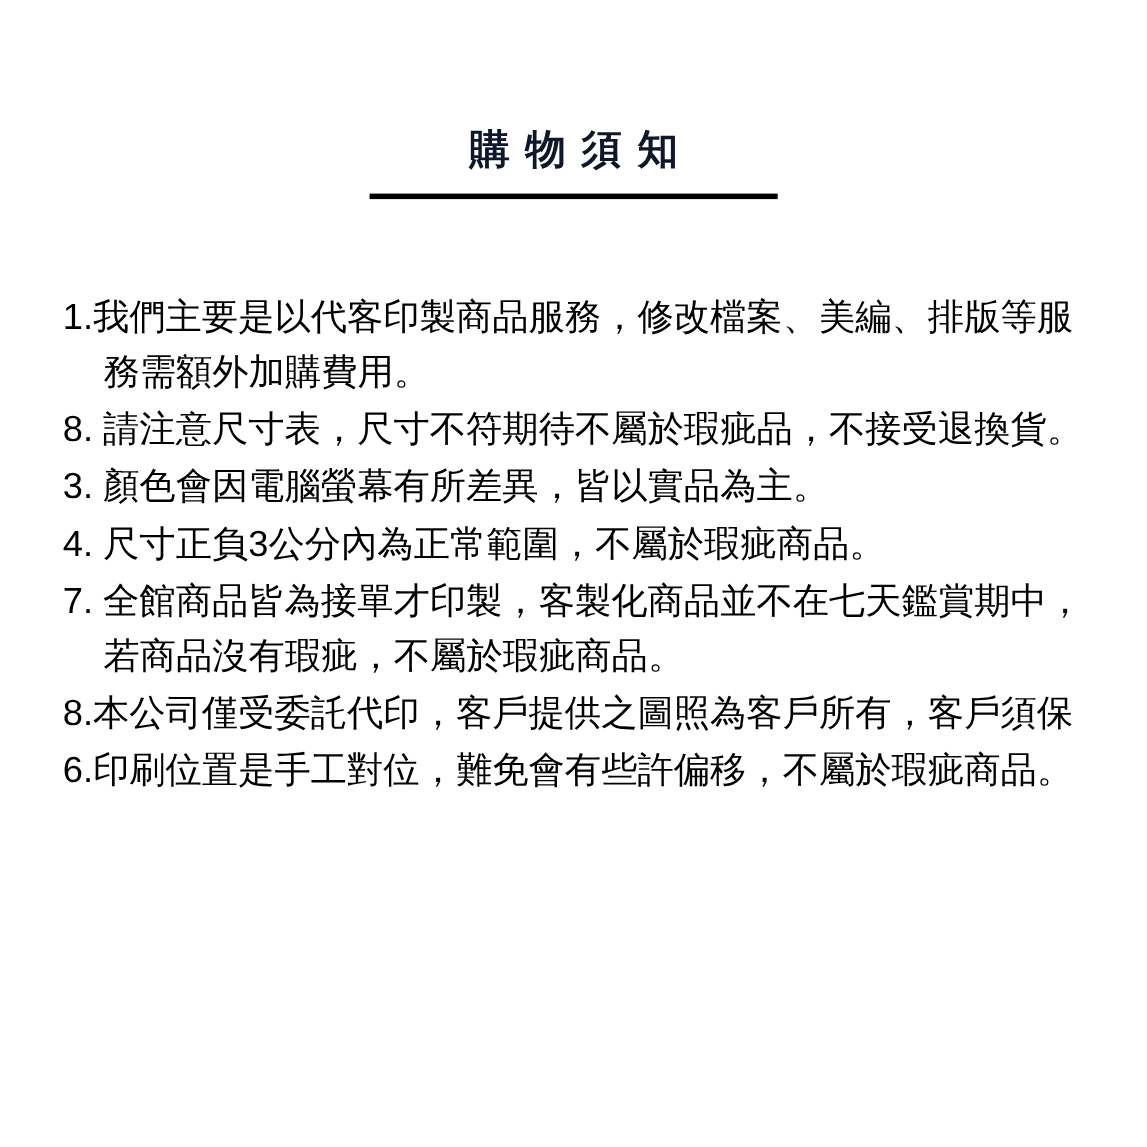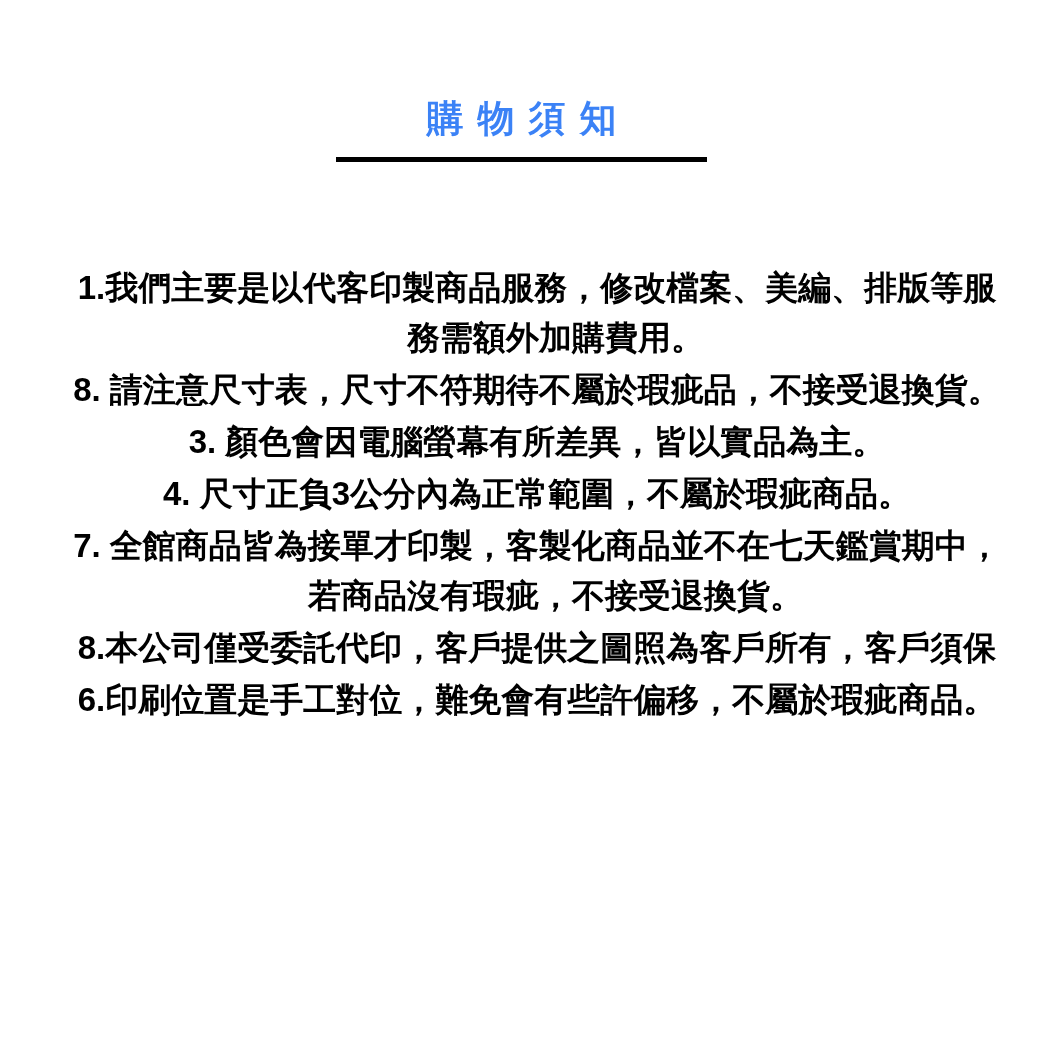--- a/index.html
+++ b/index.html
@@ -16,50 +16,49 @@
     overflow: hidden;
   }
   .title-wrap {
     position: absolute;
     top: 96px;
     left: 0;
     width: 1043px;
     text-align: center;
   }
   .title {
-    margin: 0;
+    margin: 17px;
     font-size: 37px;
     font-weight: 700;
     letter-spacing: 14px;
     text-indent: 14px; 
     line-height: 46px;
-    color: #3b82f6;
+    color: #0f172a;
   }
   .underline {
     width: 371px;
     height: 5px;
     background: #000000;
     margin: 15px auto 0 auto;
   }
   .notice {
     position: absolute;
     top: 263px;
     left: 57px;
     width: 960px;
   }
   .item {
     margin: 0 0 2px 0;
   }
   .line {
     font-size: 33px;
-    font-weight: 700;
+    font-weight: 400;
     line-height: 50px;
     white-space: nowrap;
     color: #000000;
-    text-align: center;
   }
   .line.indent {
     padding-left: 37px;
   }
 </style>
 </head>
 <body>
 
 <div class="title-wrap">
   <h1 class="title">購物須知</h1>
@@ -80,21 +79,21 @@
   <div class="item">
     <div class="line">3. 顏色會因電腦螢幕有所差異，皆以實品為主。</div>
   </div>
 
   <div class="item">
     <div class="line">4. 尺寸正負3公分內為正常範圍，不屬於瑕疵商品。</div>
   </div>
 
   <div class="item">
     <div class="line">7. 全館商品皆為接單才印製，客製化商品並不在七天鑑賞期中，</div>
-    <div class="line indent">若商品沒有瑕疵，不接受退換貨。</div>
+    <div class="line indent">若商品沒有瑕疵，不屬於瑕疵商品。</div>
   </div>
 
   <div class="item">
     <div class="line">8.本公司僅受委託代印，客戶提供之圖照為客戶所有，客戶須保</div>
   </div>
 
   <div class="item">
     <div class="line">6.印刷位置是手工對位，難免會有些許偏移，不屬於瑕疵商品。</div>
   </div>
 

